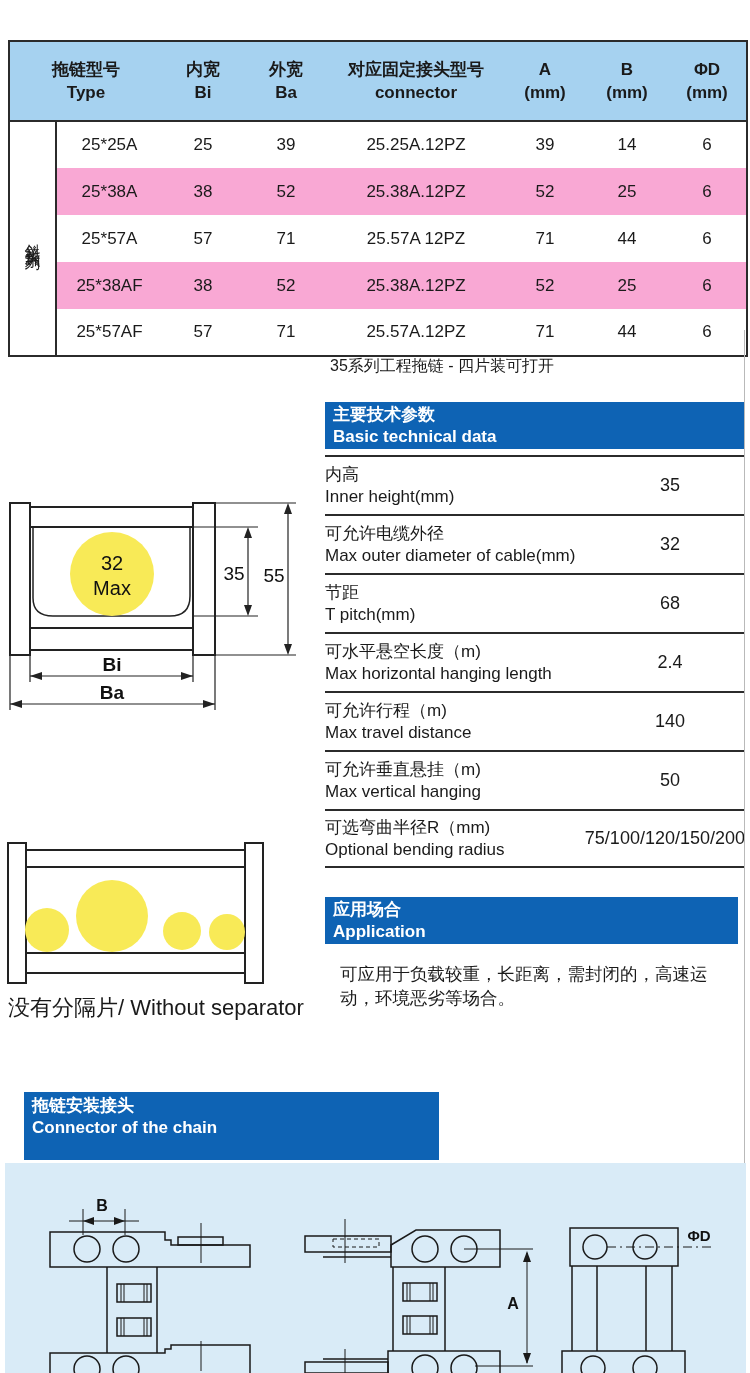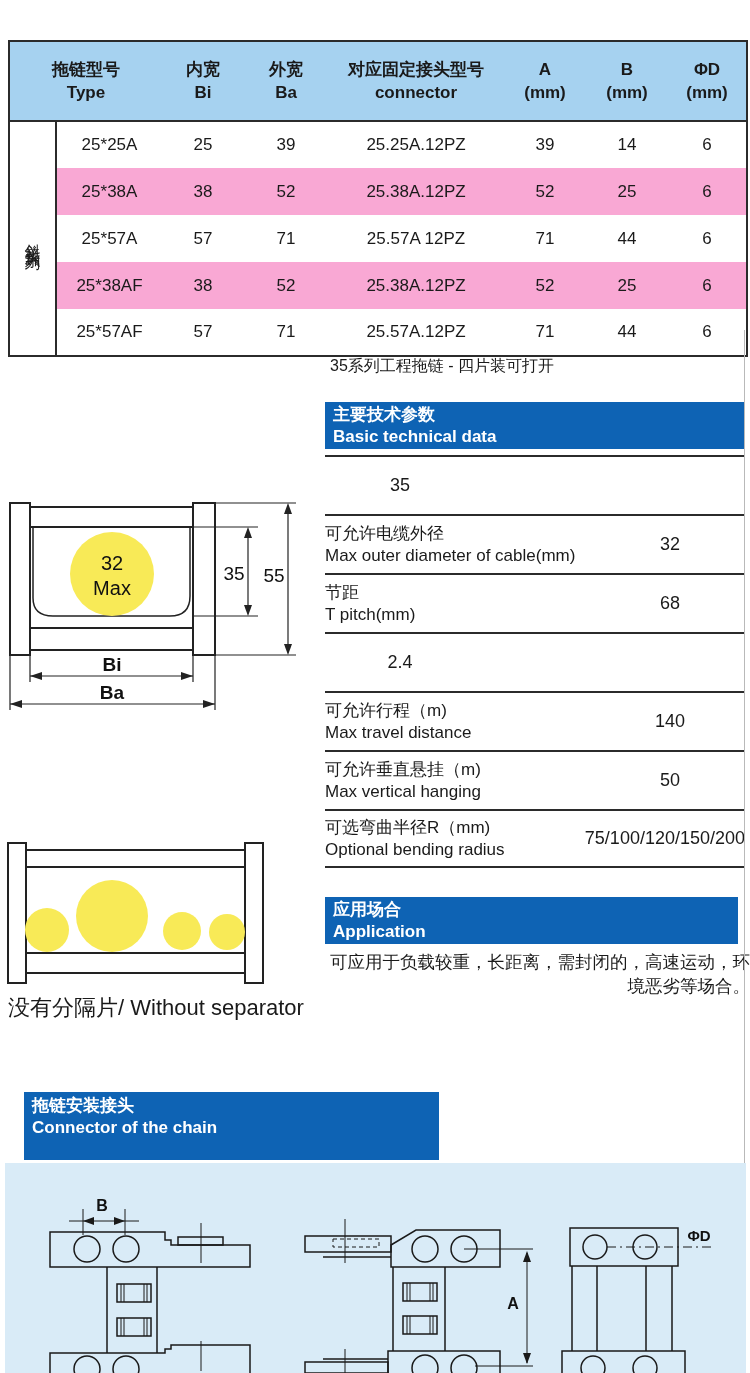--- a/index.html
+++ b/index.html
@@ -30,21 +30,21 @@
   .tech{position:absolute;left:325px;top:455px;width:420px;}
   .trow{display:flex;justify-content:space-between;align-items:center;height:59px;
         border-top:2px solid #2b2b2b;box-sizing:border-box;}
   .trow:last-child{border-bottom:2px solid #2b2b2b;}
   .tlabel{font-size:17px;line-height:22px;}
   .tvalue{font-size:18px;min-width:150px;text-align:center;flex-shrink:0;}
   .trow.wide .tvalue{min-width:0;white-space:nowrap;text-align:right;}
 
   
   .app-body{position:absolute;left:328px;top:951px;width:422px;font-size:17.5px;line-height:23.5px;}
-  .app-body p{margin:0;text-align:right;}
+  .app-body p{margin:12px;}
 
   
   .diagram{position:absolute;}
   .d2-caption{position:absolute;left:8px;top:993px;font-size:22px;}
 
   
   .bottom-panel{position:absolute;left:5px;top:1163px;width:741px;height:210px;background:#d9ebf7;}
   .right-line{position:absolute;left:744px;top:330px;width:1px;height:833px;background:#b9b9b9;}
 
   svg{display:block;}
@@ -152,37 +152,45 @@
 
   <div class="sec-title">35系列工程拖链 - 四片装可打开</div>
 
   <div class="banner" style="left:325px;top:402px;width:420px;height:47px;">
     <div>主要技术参数</div>
     <div>Basic technical data</div>
   </div>
 
   <div class="tech">
     <div class="trow">
+      <div class="tlabel">
+        <div>内高</div>
+        <div>Inner height(mm)</div>
+      </div>
       <div class="tvalue">35</div>
     </div>
     <div class="trow">
       <div class="tlabel">
         <div>可允许电缆外径</div>
         <div>Max outer diameter of cable(mm)</div>
       </div>
       <div class="tvalue">32</div>
     </div>
     <div class="trow">
       <div class="tlabel">
         <div>节距</div>
         <div>T pitch(mm)</div>
       </div>
       <div class="tvalue">68</div>
     </div>
     <div class="trow">
+      <div class="tlabel">
+        <div>可水平悬空长度（m)</div>
+        <div>Max horizontal hanging length</div>
+      </div>
       <div class="tvalue">2.4</div>
     </div>
     <div class="trow">
       <div class="tlabel">
         <div>可允许行程（m)</div>
         <div>Max travel distance</div>
       </div>
       <div class="tvalue">140</div>
     </div>
     <div class="trow">

